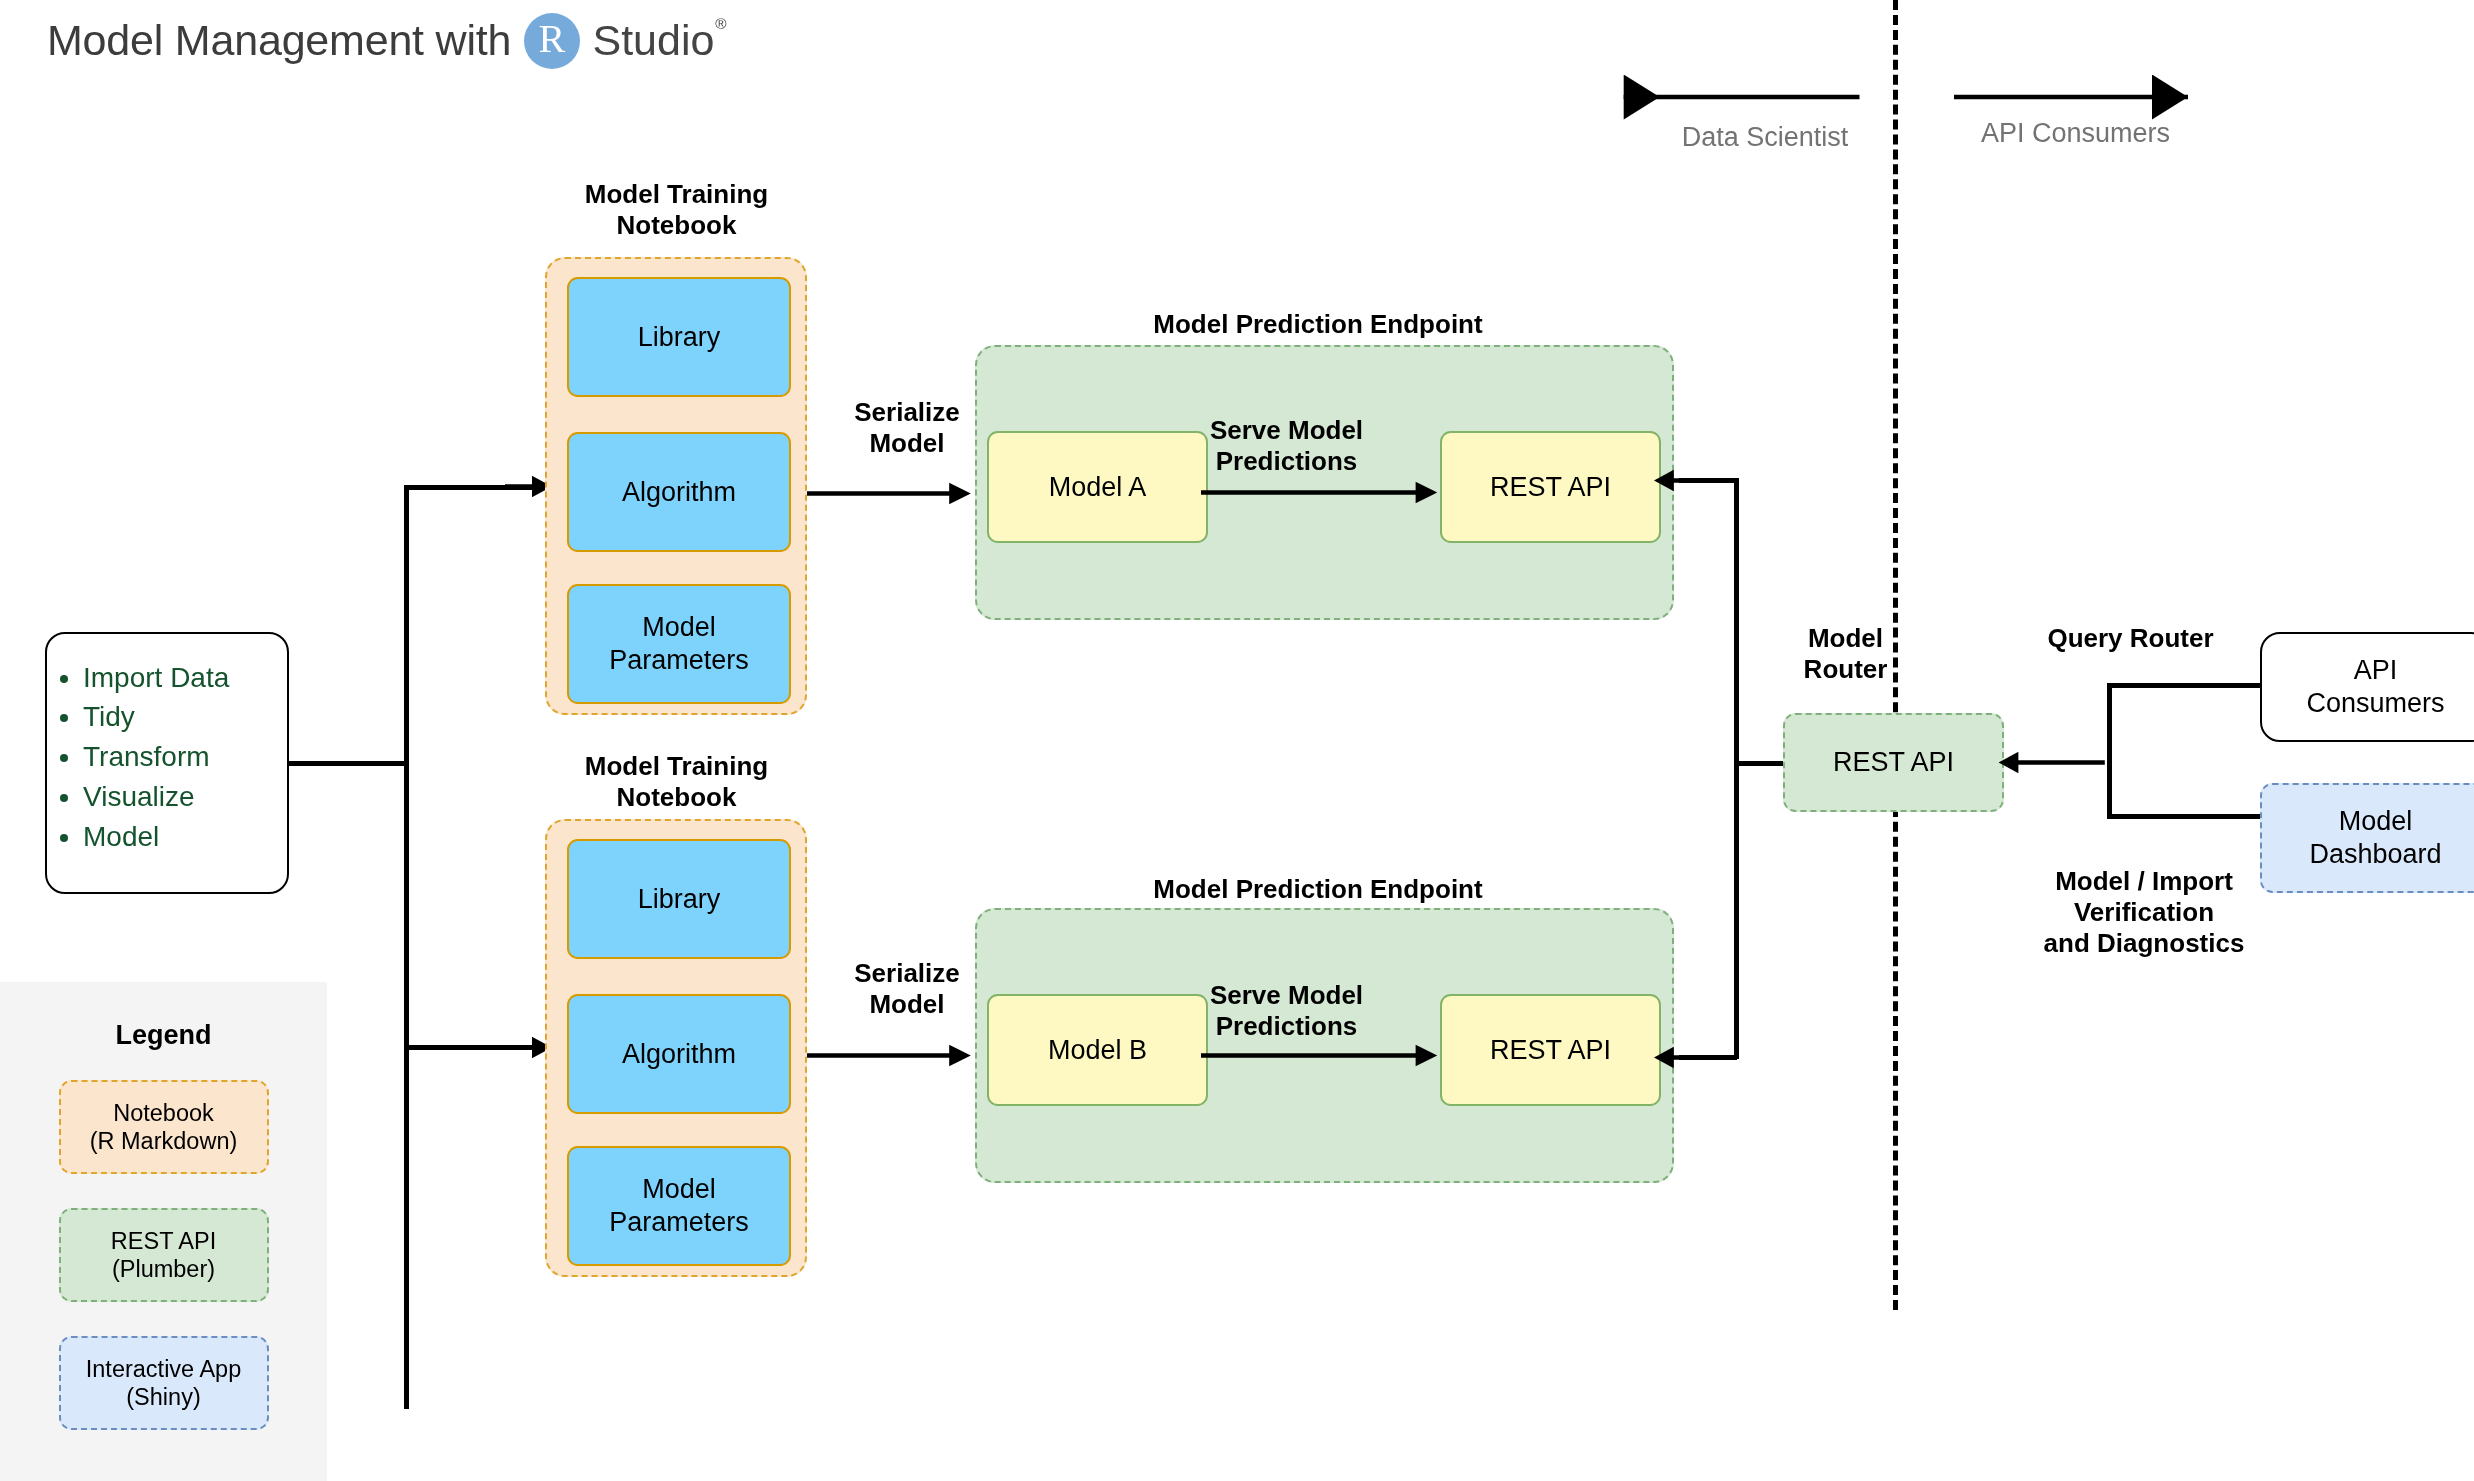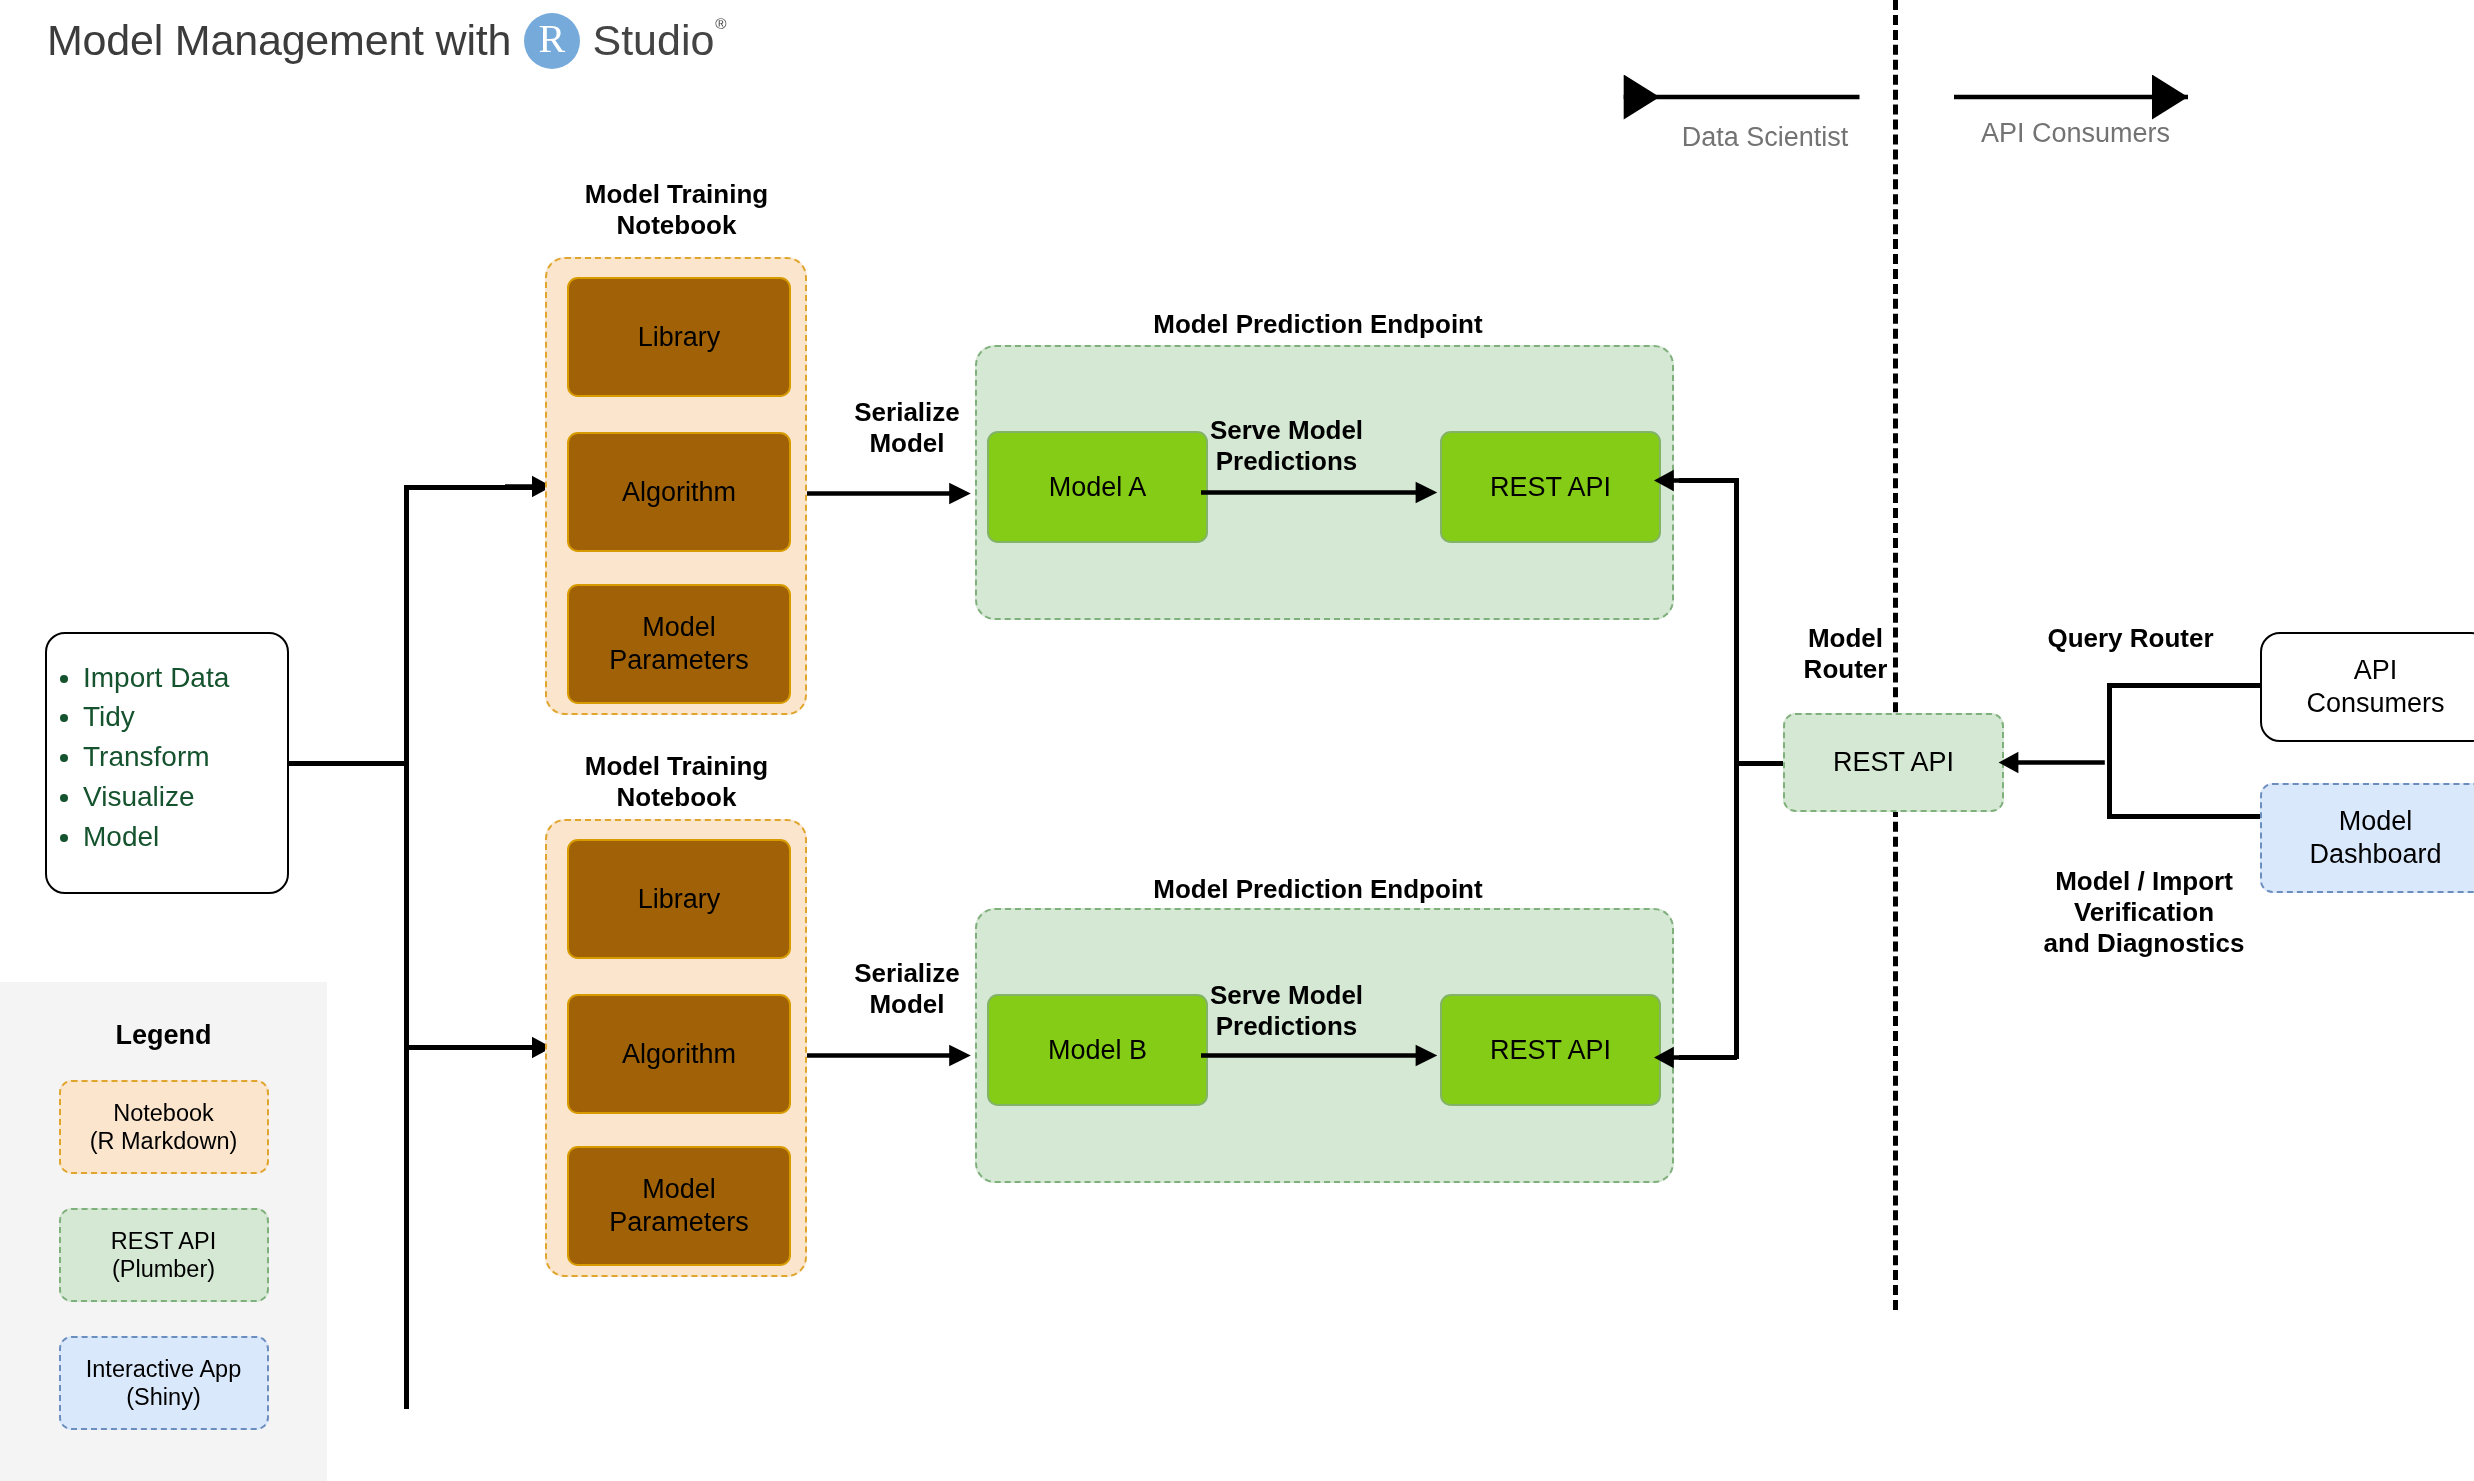--- a/index.html
+++ b/index.html
@@ -72,31 +72,31 @@
     background: #ffffff;
     border: 2.7px solid #000000;
     border-radius: 20px;
   }
   .grp-orange {
     background: #FCE5CD;
     border: 2.7px dashed #E0A52C;
     border-radius: 20px;
   }
   .box-orange {
-    background: #a16207;
+    background: #7dd3fc;
     border: 2.7px solid #D79B00;
     border-radius: 10.8px;
   }
   .grp-green {
     background: #D5E8D4;
     border: 2.7px dashed #7FB07C;
     border-radius: 20px;
   }
   .box-green {
-    background: #84cc16;
+    background: #fef9c3;
     border: 2.7px solid #82B366;
     border-radius: 10.8px;
   }
   .box-green-dashed {
     background: #D5E8D4;
     border: 2.7px dashed #7FB07C;
     border-radius: 12.6px;
   }
   .box-blue {
     background: #DAE8FC;

